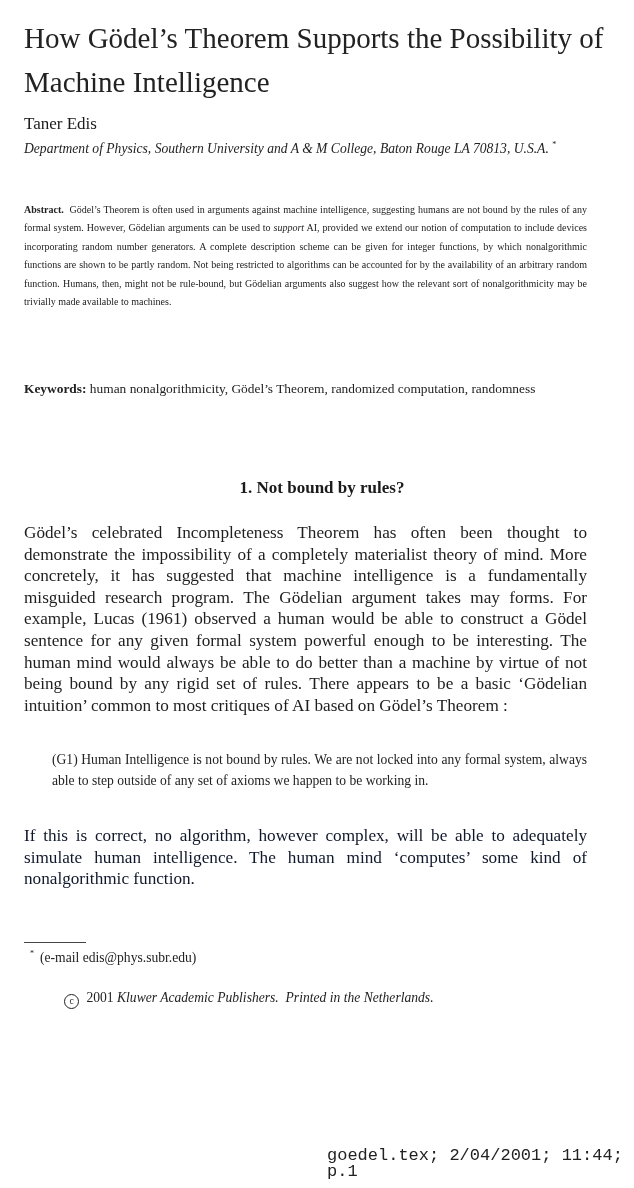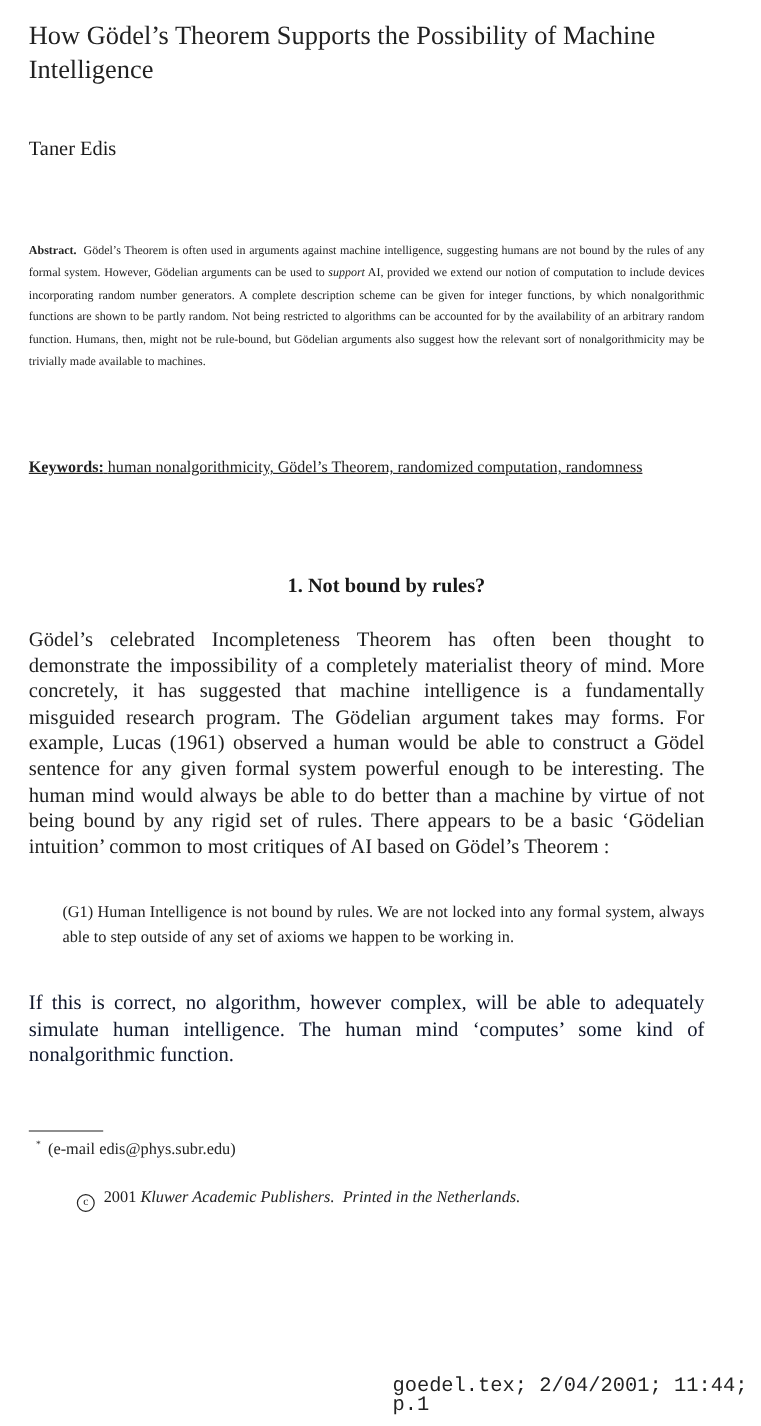--- a/index.html
+++ b/index.html
@@ -5,42 +5,42 @@
   html, body { margin: 0; padding: 0; background: #ffffff; }
   body {
     width: 634px; height: 1188px; position: relative; overflow: hidden;
     font-family: "DejaVu Serif", "Liberation Serif", serif;
     color: #1a1a1a;
   }
   .page { position: absolute; left: 0; top: 0; width: 634px; height: 1188px; }
   .title {
     position: absolute; left: 24px; top: 16px; width: 600px;
     font-family: "Liberation Serif", serif;
-    font-size: 22px; line-height: 28px; color: #222;
+    font-size: 29px; line-height: 44px; color: #222;
   }
   .author {
     position: absolute; left: 24px; top: 114px;
     font-family: "Liberation Serif", serif; font-size: 17px; line-height: 20px;
   }
   .affil {
     position: absolute; left: 24px; top: 135px; width: 570px;
     font-family: "Liberation Serif", serif; font-style: italic;
     font-size: 13.6px; line-height: 19px; color: #222;
   }
   .affil sup { font-size: 8px; font-style: normal; }
   .abstract {
     position: absolute; left: 24px; top: 201px; width: 563px;
     font-family: "Liberation Serif", serif; font-size: 10px; line-height: 18.4px;
     text-align: justify; color: #222;
   }
   .bold { font-weight: bold; }
   .keywords {
     position: absolute; left: 24px; top: 380px; width: 563px;
     font-family: "Liberation Serif", serif; font-size: 13.4px; line-height: 18.4px;
-    text-align: justify; color: #222; text-decoration: underline;
+    text-align: justify; color: #222;
   }
   .section-heading {
     position: absolute; left: 0; top: 477px; width: 634px; text-align: center;
     font-family: "Liberation Serif", serif; font-weight: bold; font-size: 17px; line-height: 22px;
     padding-left: 10px; box-sizing: border-box;
   }
   .body-text {
     position: absolute; left: 24px; top: 522px; width: 563px;
     font-family: "Liberation Serif", serif; font-size: 17.2px; line-height: 21.6px;
     text-align: justify; color: #1e1e1e;
@@ -82,20 +82,24 @@
 </style>
 </head>
 <body>
 
 <div class="page">
 
   <div class="title">How Gödel’s Theorem Supports the Possibility of Machine Intelligence</div>
 
   <div class="author">Taner Edis</div>
 
+  <div class="affil">
+    <span>Department of Physics, Southern University and A &amp; M College, Baton Rouge LA 70813, U.S.A.</span>
+    <sup>*</sup>
+  </div>
 
   <div class="abstract">
     <span class="bold">Abstract.</span>&nbsp;
     <span>Gödel’s Theorem is often used in arguments against machine intelligence, suggesting humans are not bound by the rules of any formal system. However, Gödelian arguments can be used to </span><em>support</em><span> AI, provided we extend our notion of computation to include devices incorporating random number generators. A complete description scheme can be given for integer functions, by which nonalgorithmic functions are shown to be partly random. Not being restricted to algorithms can be accounted for by the availability of an arbitrary random function. Humans, then, might not be rule-bound, but Gödelian arguments also suggest how the relevant sort of nonalgorithmicity may be trivially made available to machines.</span>
   </div>
 
   <div class="keywords">
     <span class="bold">Keywords:</span>
     <span>human nonalgorithmicity, Gödel’s Theorem, randomized computation, randomness</span>
   </div>

